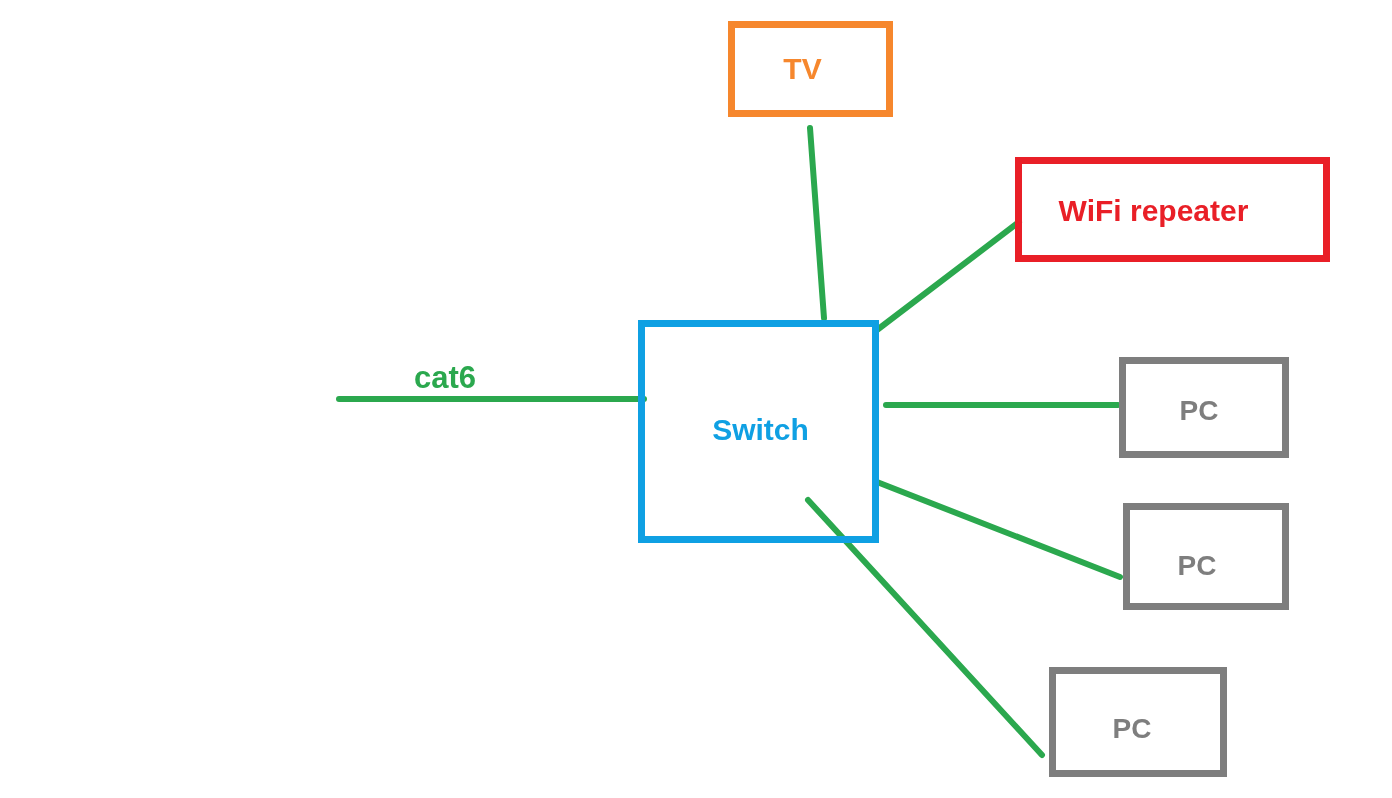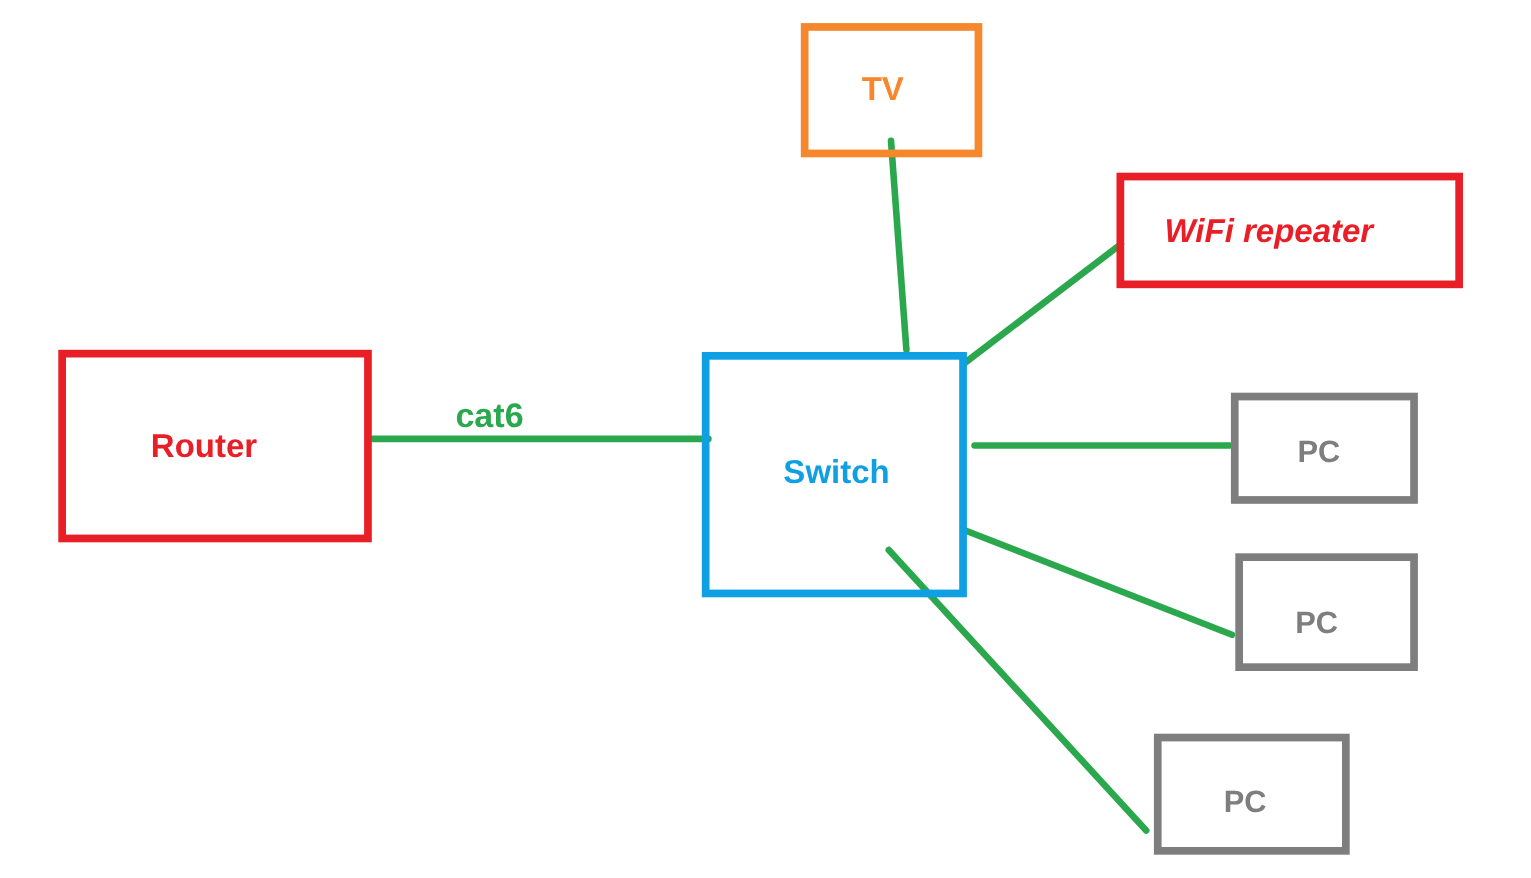--- a/index.html
+++ b/index.html
@@ -39,23 +39,23 @@
     display: flex;
     align-items: center;
     justify-content: center;
   }
   .node .label {
     font-weight: bold;
     font-size: 30px;
     white-space: nowrap;
     line-height: 1;
   }
-  .node-tv     { left: 728px;  top: 21px;  width: 165px; height: 122px; border-color: var(--tv-orange);  color: var(--tv-orange); }
+  .node-tv     { left: 728px;  top: 21px;  width: 165px; height: 96px; border-color: var(--tv-orange);  color: var(--tv-orange); }
   .node-tv .label { transform: translate(-8px, 0); }
-  .node-wifi   { left: 1015px; top: 157px; width: 315px; height: 105px; border-color: var(--device-red); color: var(--device-red); font-style: italic; }
+  .node-wifi   { left: 1015px; top: 157px; width: 315px; height: 105px; border-color: var(--device-red); color: var(--device-red); }
   .node-wifi .label { transform: translate(-19px, 1px); }
   .node-router { left: 53px;   top: 318px; width: 285px; height: 175px; border-color: var(--device-red); color: var(--device-red); }
   .node-router .label { transform: translate(-10px, 0); }
   .node-switch { left: 638px;  top: 320px; width: 241px; height: 223px; border-color: var(--switch-blue); color: var(--switch-blue); }
   .node-switch .label { transform: translate(2px, -2px); }
   .node-pc1    { left: 1119px; top: 357px; width: 170px; height: 101px; border-color: var(--pc-gray);    color: var(--pc-gray); }
   .node-pc1 .label { font-size: 28px; transform: translate(-5px, 3px); }
   .node-pc2    { left: 1123px; top: 503px; width: 166px; height: 107px; border-color: var(--pc-gray);    color: var(--pc-gray); }
   .node-pc2 .label { font-size: 28px; transform: translate(-9px, 9px); }
   .node-pc3    { left: 1049px; top: 667px; width: 178px; height: 110px; border-color: var(--pc-gray);    color: var(--pc-gray); }
@@ -86,23 +86,20 @@
   </svg>
 
   <div class="node node-tv">
     <span class="label">TV</span>
   </div>
 
   <div class="node node-wifi">
     <span class="label">WiFi repeater</span>
   </div>
 
-  <div class="node node-router">
-    <span class="label">Router</span>
-  </div>
 
   <div class="node node-switch">
     <span class="label">Switch</span>
   </div>
 
   <div class="node node-pc1">
     <span class="label">PC</span>
   </div>
 
   <div class="node node-pc2">

